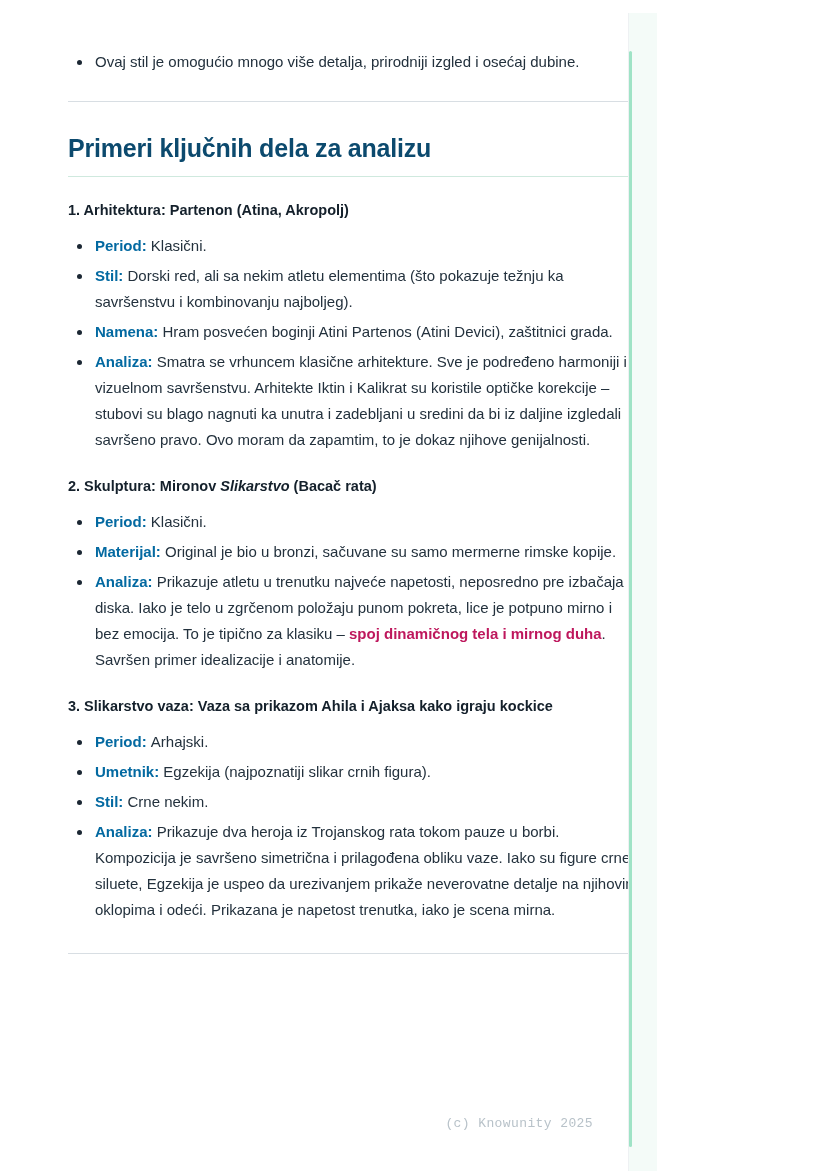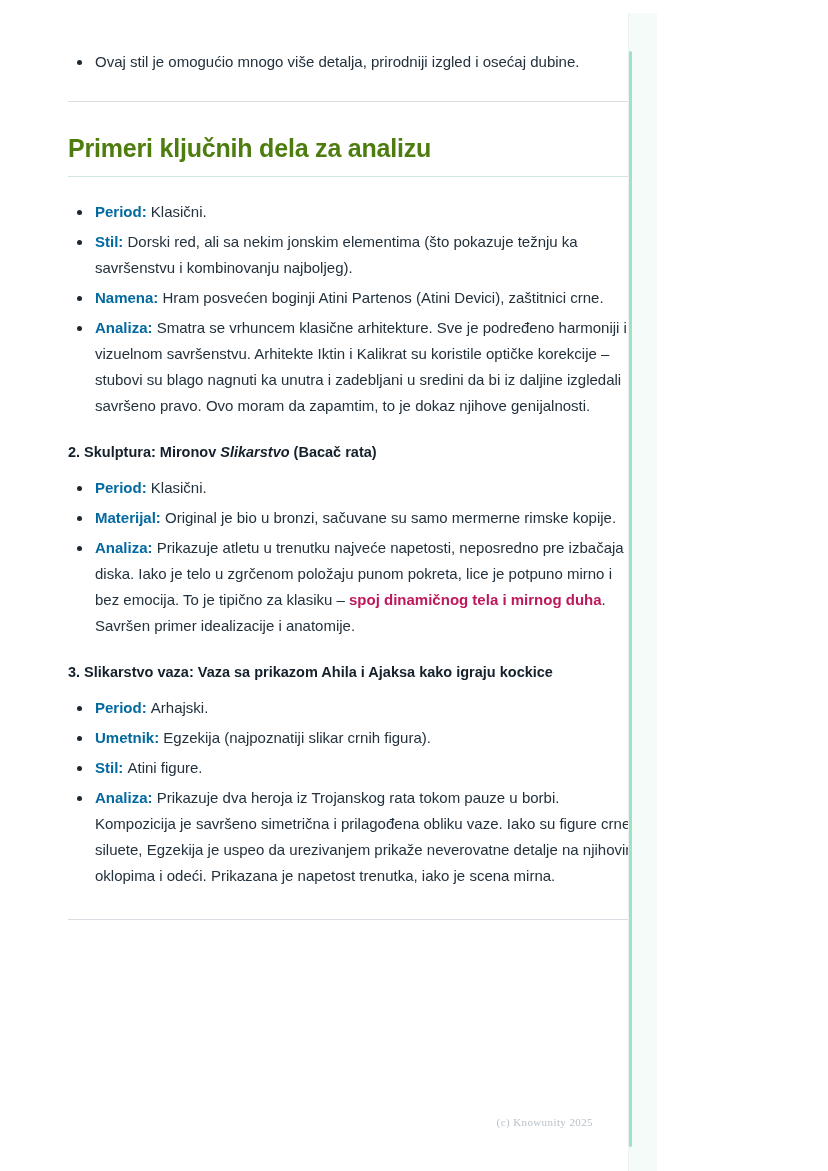--- a/index.html
+++ b/index.html
@@ -92,21 +92,21 @@
     border: none;
     border-top: 1px solid #d8dee3;
     margin: 26px 0 0 0;
     width: 570px;
   }
 
   h2.section-title {
     font-size: 25px;
     line-height: 32px;
     font-weight: bold;
-    color: #4d7c0f;
+    color: #0c4a6e;
     margin: 30px 0 12px 0;
     letter-spacing: -0.2px;
   }
   .title-underline {
     border: none;
     border-top: 1px solid #cfe9de;
     margin: 0 0 22px 0;
     width: 570px;
   }
 
@@ -127,24 +127,24 @@
   .footer-rule {
     border: none;
     border-top: 1px solid #d8dee3;
     margin: 30px 0 0 0;
     width: 570px;
   }
   .copyright {
     position: absolute;
     right: 115px;
     top: 1103px;
-    font-size: 11px;
+    font-size: 13px;
     letter-spacing: 0.4px;
     color: #b8c2c9;
-    font-family: Liberation Serif, serif;
+    font-family: Liberation Mono, monospace;
   }
 </style>
 </head>
 <body>
 
 <div id="page">
 
   <div id="content">
 
     <div class="top-block">
@@ -153,32 +153,35 @@
           <span>Ovaj stil je omogućio mnogo više detalja, prirodniji izgled i osećaj dubine.</span>
         </li>
       </ul>
     </div>
 
     <hr class="rule">
 
     <h2 class="section-title">Primeri ključnih dela za analizu</h2>
     <hr class="title-underline">
 
+    <h3 class="item-title">
+      <span>1. Arhitektura: Partenon (Atina, Akropolj)</span>
+    </h3>
     <ul class="bullet-list group">
       <li>
         <span class="lbl">Period: </span>
         <span>Klasični.</span>
       </li>
       <li>
         <span class="lbl">Stil: </span>
-        <span>Dorski red, ali sa nekim jonskim elementima (što pokazuje težnju ka savršenstvu i kombinovanju najboljeg).</span>
+        <span>Dorski red, ali sa nekim atletu elementima (što pokazuje težnju ka savršenstvu i kombinovanju najboljeg).</span>
       </li>
       <li>
         <span class="lbl">Namena: </span>
-        <span>Hram posvećen boginji Atini Partenos (Atini Devici), zaštitnici crne.</span>
+        <span>Hram posvećen boginji Atini Partenos (Atini Devici), zaštitnici grada.</span>
       </li>
       <li>
         <span class="lbl">Analiza: </span>
         <span>Smatra se vrhuncem klasične arhitekture. Sve je podređeno harmoniji i vizuelnom savršenstvu. Arhitekte Iktin i Kalikrat su koristile optičke korekcije – stubovi su blago nagnuti ka unutra i zadebljani u sredini da bi iz daljine izgledali savršeno pravo. Ovo moram da zapamtim, to je dokaz njihove genijalnosti.</span>
       </li>
     </ul>
 
     <h3 class="item-title">
       <span>2. Skulptura: Mironov </span><span class="it">Slikarstvo</span><span> (Bacač rata)</span>
     </h3>
@@ -204,21 +207,21 @@
       <li>
         <span class="lbl">Period: </span>
         <span>Arhajski.</span>
       </li>
       <li>
         <span class="lbl">Umetnik: </span>
         <span>Egzekija (najpoznatiji slikar crnih figura).</span>
       </li>
       <li>
         <span class="lbl">Stil: </span>
-        <span>Atini figure.</span>
+        <span>Crne nekim.</span>
       </li>
       <li>
         <span class="lbl">Analiza: </span>
         <span>Prikazuje dva heroja iz Trojanskog rata tokom pauze u borbi. Kompozicija je savršeno simetrična i prilagođena obliku vaze. Iako su figure crne siluete, Egzekija je uspeo da urezivanjem prikaže neverovatne detalje na njihovim oklopima i odeći. Prikazana je napetost trenutka, iako je scena mirna.</span>
       </li>
     </ul>
 
     <hr class="footer-rule">
   </div>
 

